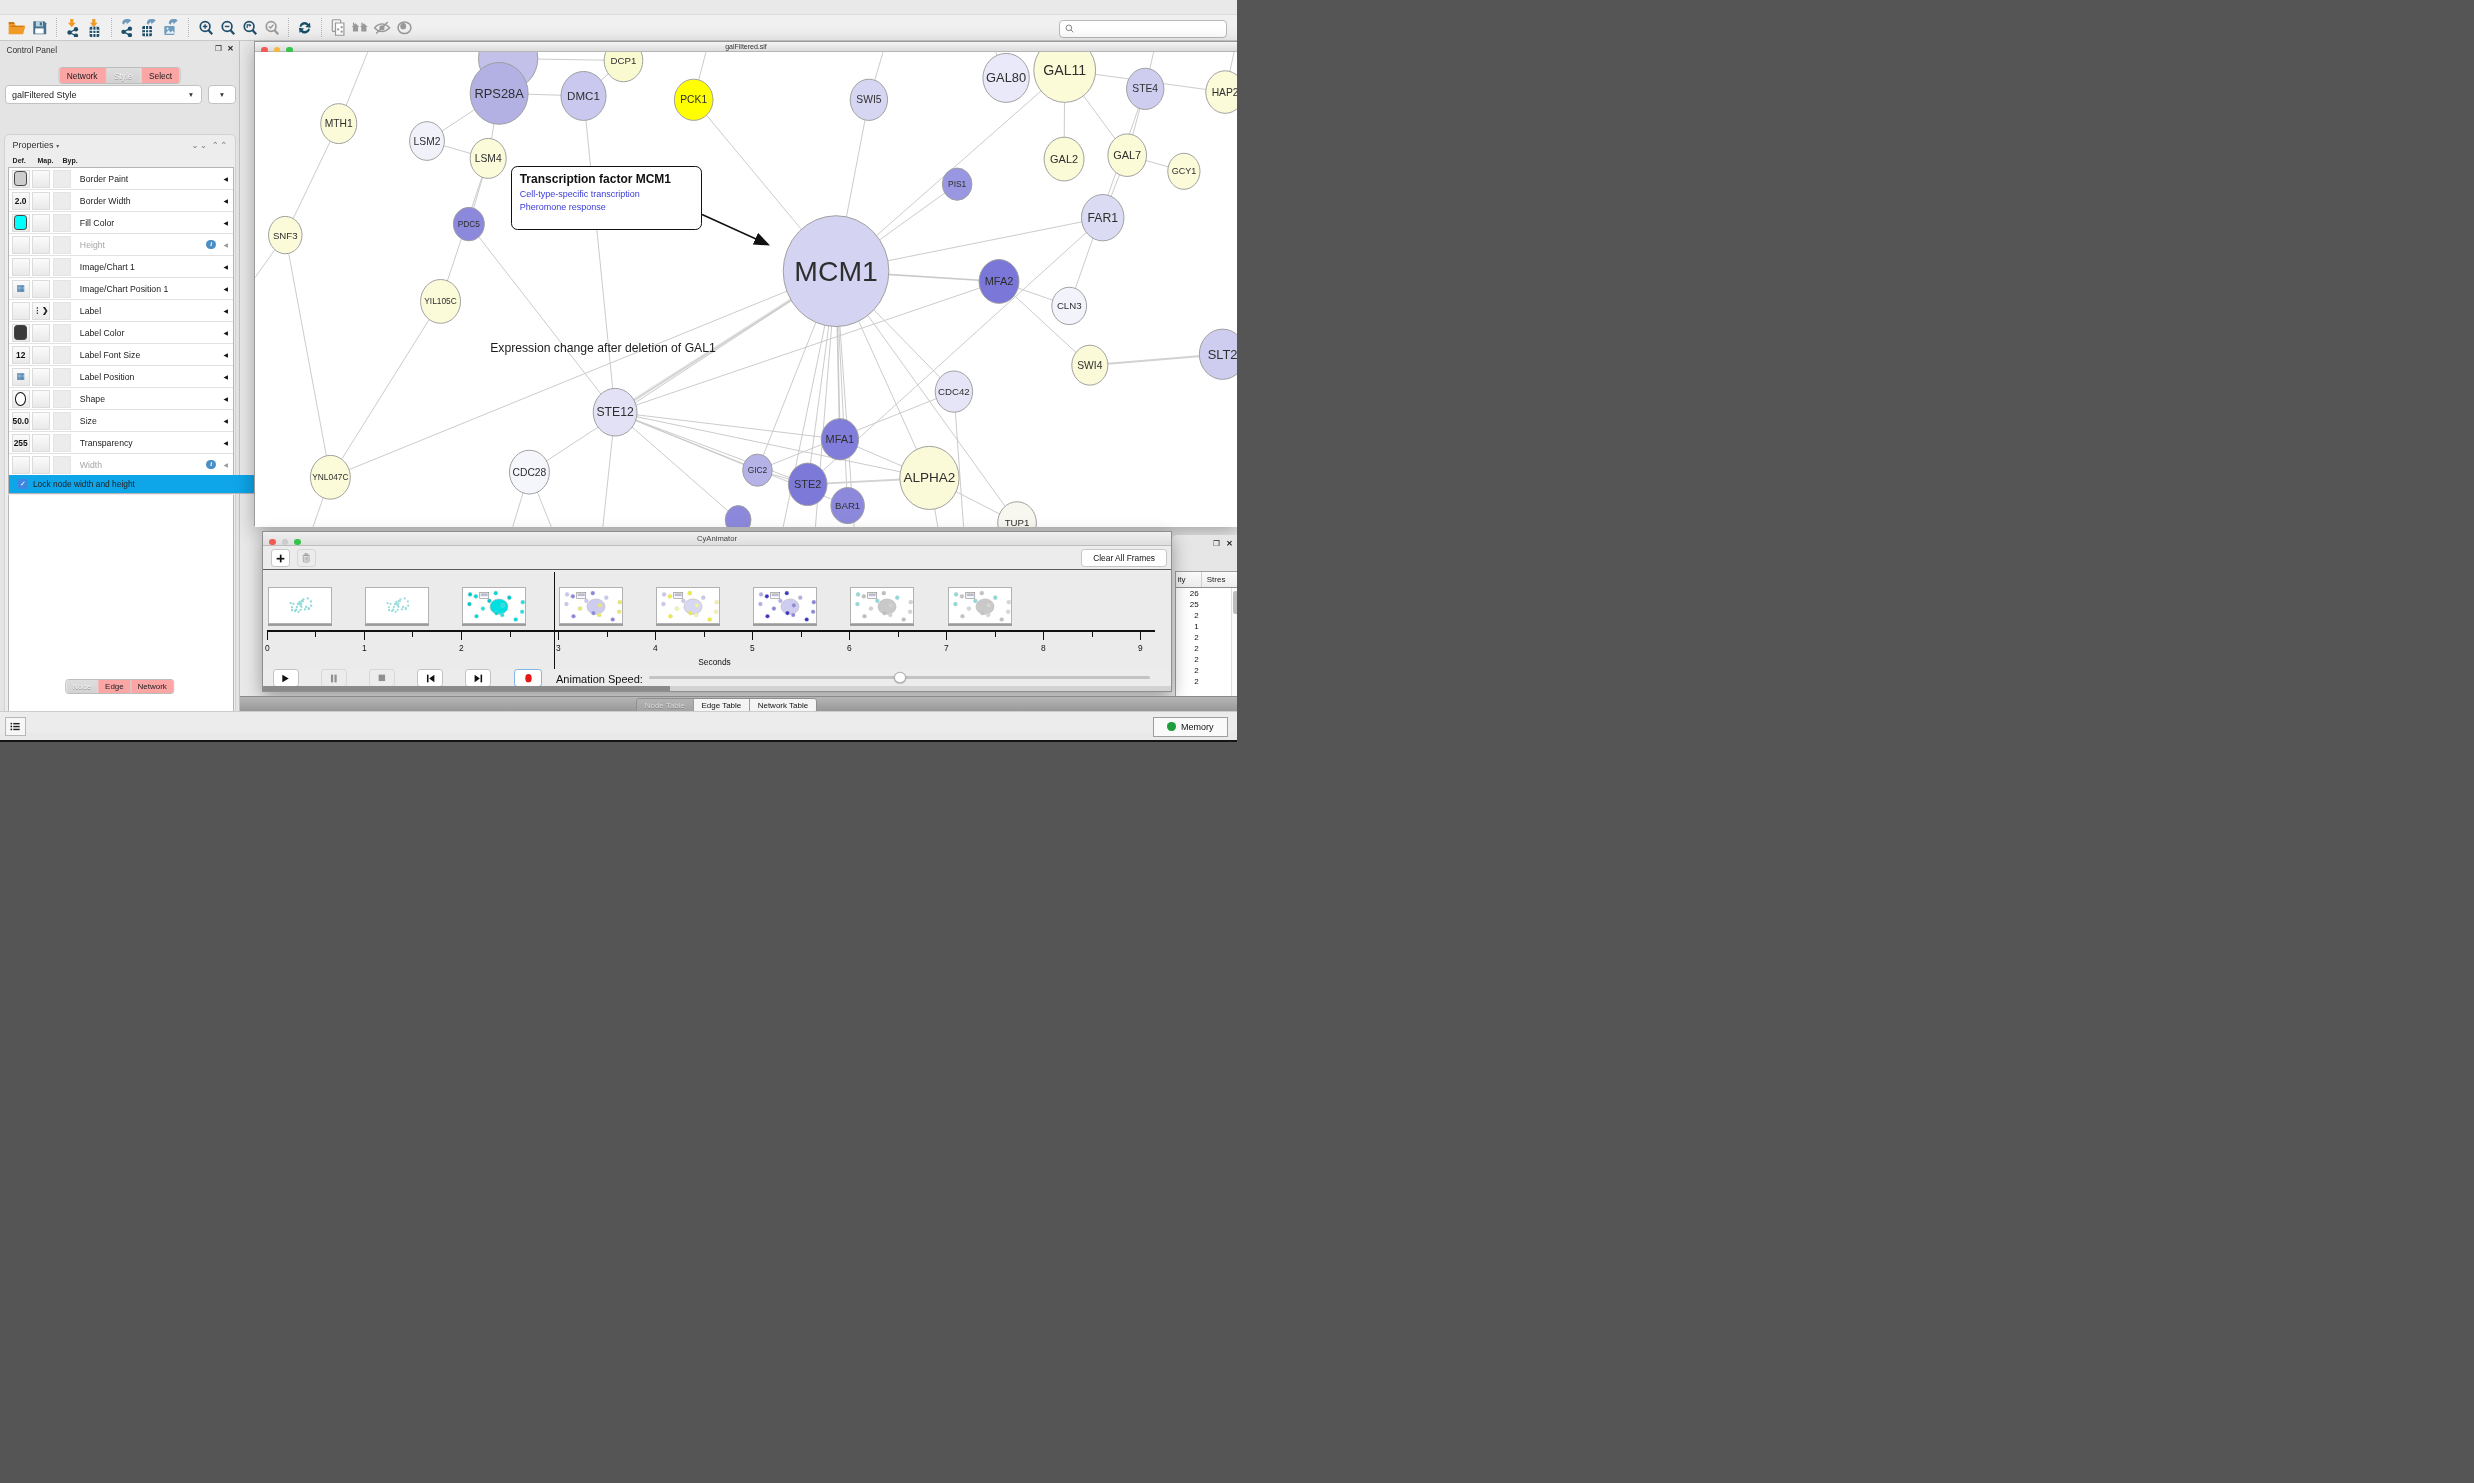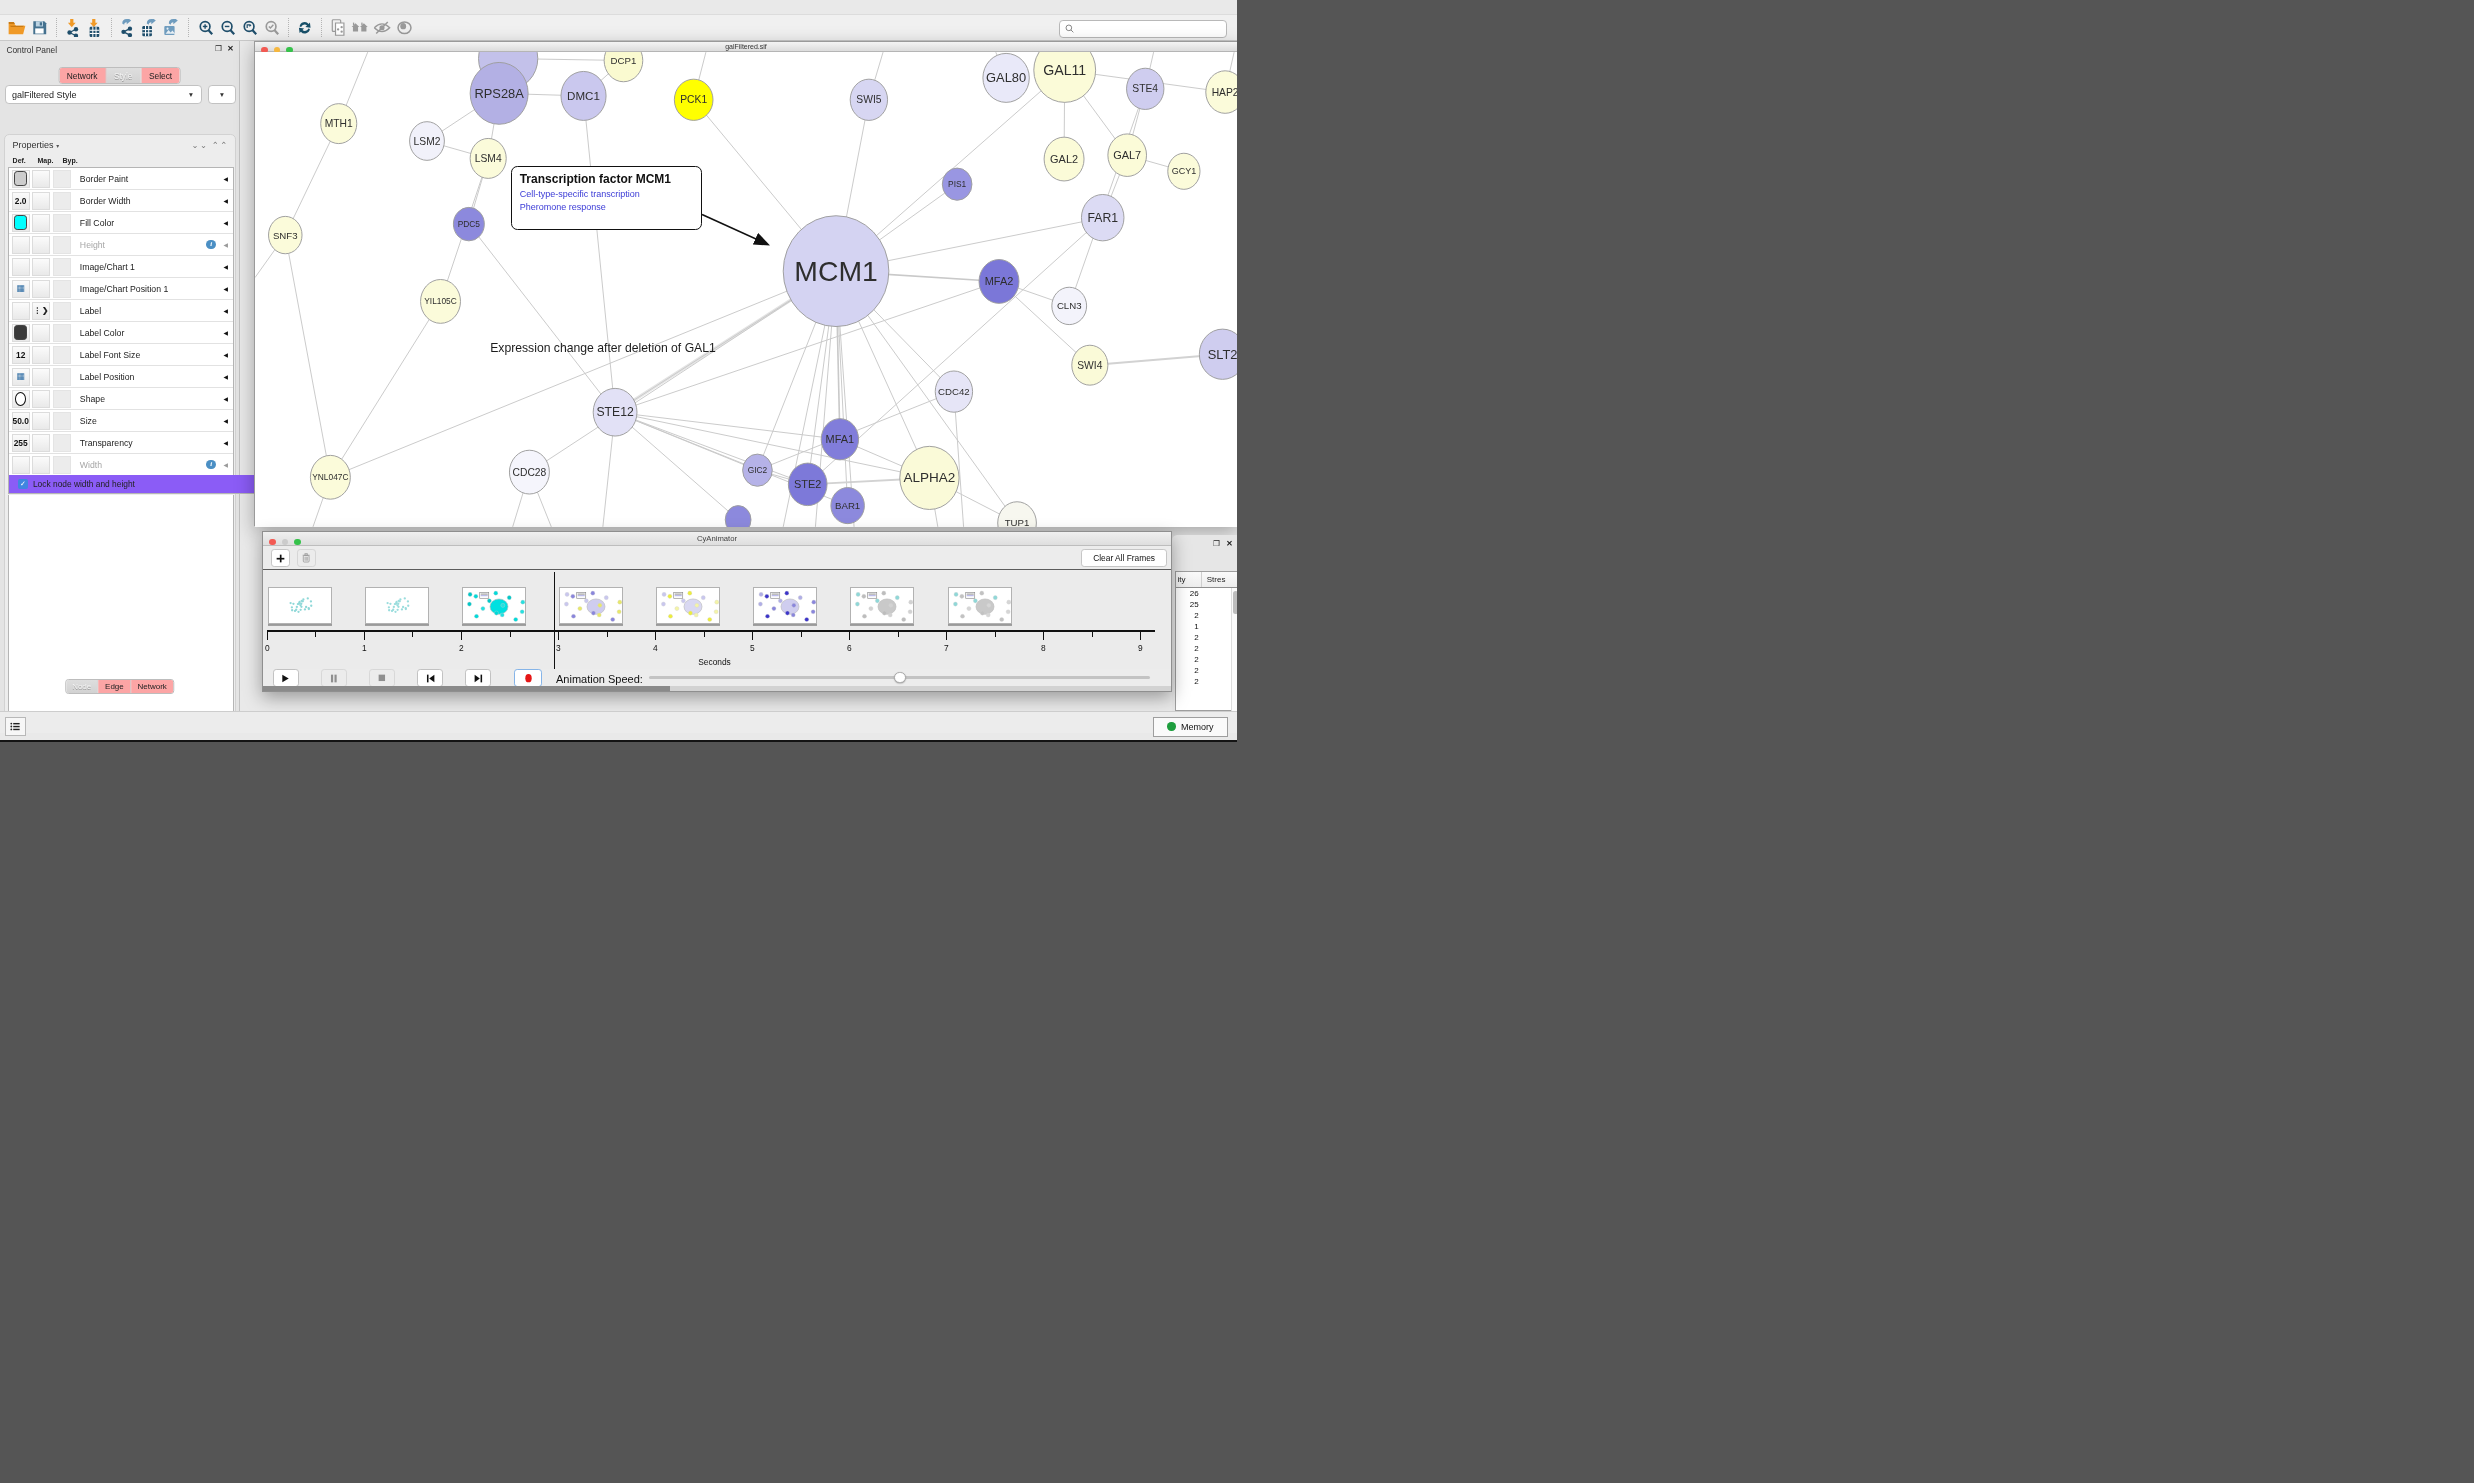--- a/index.html
+++ b/index.html
@@ -43,21 +43,21 @@
   .pswatch { width:13px; height:15.5px; border-radius:3.2px; border:1px solid #444; }
   .pnum { font-size:8.4px; font-weight:bold; color:#111; }
   .plabel { font-size:8.7px; color:#222; margin-left:9px; }
   .prow.greyed .plabel { color:#a6a6a6; }
   .parrow { position:absolute; right:5.2px; font-size:5.8px; color:#111; }
   .prow.greyed .parrow { color:#9a9a9a; }
   .pinfo { position:absolute; right:17px; width:9.7px; height:9.7px; border-radius:50%; background:#4b8fc4; color:#fff; font-size:7px; font-weight:bold; text-align:center; line-height:9.7px; font-family:"Liberation Serif",serif; font-style:italic; }
   .pshape { width:11.6px; height:14px; border:1.3px solid #111; border-radius:50%; background:#fff; }
   .picon-pos { color:#2e6da4; font-size:9px; line-height:9px; }
   .picon-disc { color:#222; font-size:7.7px; font-weight:bold; letter-spacing:0.6px; }
-  #lock-row { position:absolute; left:3.2px; top:340px; width:247px; height:19.3px; background:#8b5cf6; border:0.6px solid #b5b5b5; border-top:none; display:flex; align-items:center; }
+  #lock-row { position:absolute; left:3.2px; top:340px; width:247px; height:19.3px; background:#0ea5e9; border:0.6px solid #b5b5b5; border-top:none; display:flex; align-items:center; }
   .cbx { width:9.7px; height:9.7px; background:#3f86e0; border-radius:1.9px; color:#fff; font-size:7px; text-align:center; line-height:9.7px; margin-left:9px; }
   #lock-label { font-size:8.4px; color:#222; margin-left:5.2px; }
   #props-empty { position:absolute; left:3.2px; top:360px; width:226px; height:227px; background:#fff; border:0.6px solid #b5b5b5; border-top:none; }
   #cp-bottom-tabs { position:absolute; left:50%; bottom:17px; transform:translateX(-50%); display:flex; border:0.6px solid #bdbdbd; border-radius:3.2px; overflow:hidden; background:#fff; }
 
   
   #net-window { left:254px; top:41px; width:984px; height:485px; background:#fff; border:0.6px solid #9a9a9a; box-shadow:0 6.4px 18px rgba(0,0,0,.30); }
   #net-titlebar { position:absolute; left:0; top:0; width:100%; height:10.3px; background:linear-gradient(#f4f4f4,#dcdcdc); border-bottom:0.6px solid #b5b5b5; }
   #net-title { width:100%; text-align:center; font-size:7px; color:#333; line-height:10.3px; }
   #net-canvas { position:absolute; left:0; top:10.3px; width:983px; height:475px; overflow:hidden; background:#fff; }
@@ -991,20 +991,27 @@
     </div>
     <div id="speed-label">Animation Speed:</div>
     <div id="speed-track">
         <div id="speed-thumb" style="left: 245px;"></div>
       </div>
     <div id="cya-scroll">
         <div id="cya-scroll-thumb"></div>
       </div>
   </div>
 
+  <div class="abs" id="table-tabs-strip">
+    <div class="strip-tabs">
+      <span class="strip-tab ghost">Node Table</span>
+      <span class="strip-tab">Edge Table</span>
+      <span class="strip-tab">Network Table</span>
+    </div>
+  </div>
   <div class="abs" id="status-bar">
     <div id="list-btn">
       <svg width="10.3" height="9" viewBox="0 0 16 14">
           <circle cx="2" cy="2.5" r="1.4" fill="#222"></circle>
           <circle cx="2" cy="7" r="1.4" fill="#222"></circle>
           <circle cx="2" cy="11.5" r="1.4" fill="#222"></circle>
           <rect x="5" y="1.5" width="10" height="2.2" fill="#222"></rect>
           <rect x="5" y="6" width="10" height="2.2" fill="#222"></rect>
           <rect x="5" y="10.5" width="10" height="2.2" fill="#222"></rect>
         </svg>

